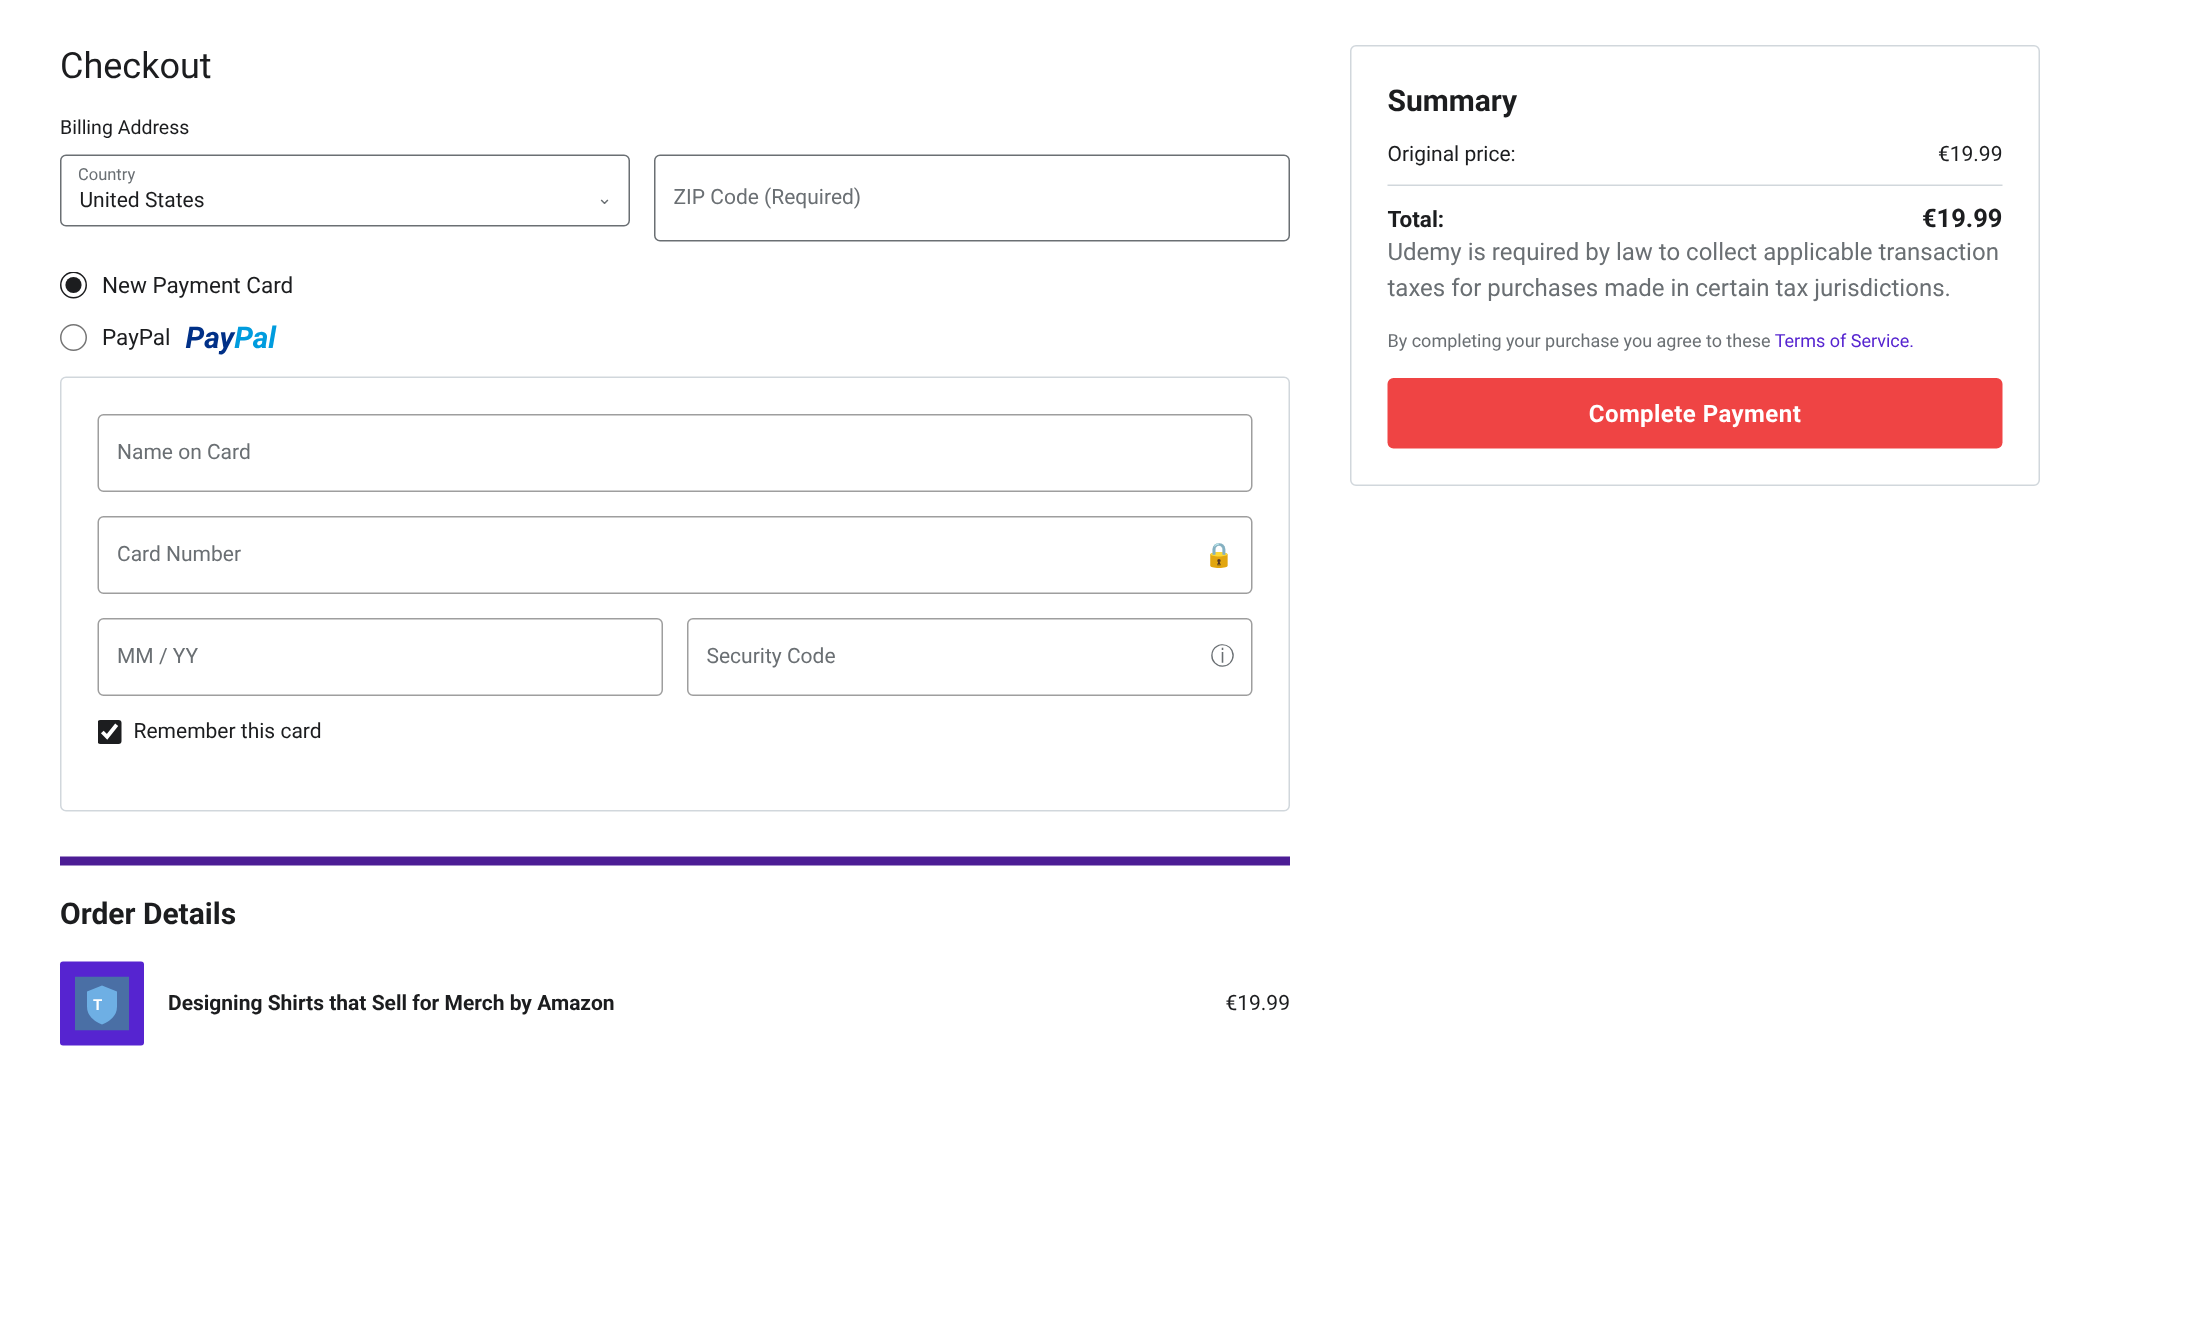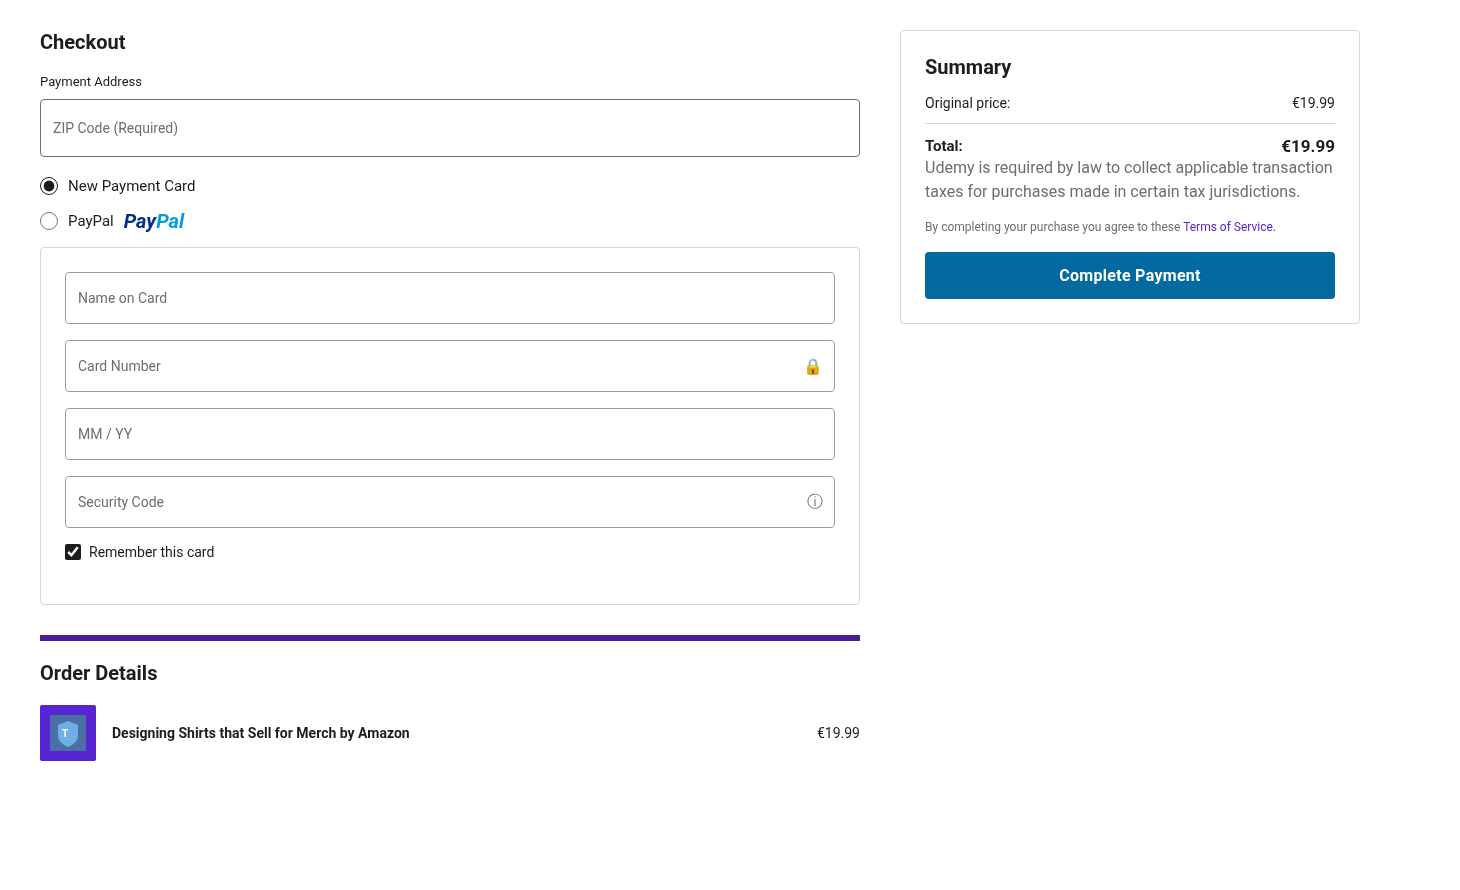--- a/index.html
+++ b/index.html
@@ -26,22 +26,22 @@
       flex: 1;
       max-width: 820px;
     }
 
     .sidebar {
       width: 460px;
       flex-shrink: 0;
     }
 
     h1.checkout-title {
-      font-size: 20px;
-      font-weight: 700;
+      font-size: 24px;
+      font-weight: 400;
       margin-bottom: 20px;
     }
 
     .section-label {
       font-size: 13px;
       color: #1c1d1f;
       margin-bottom: 10px;
     }
 
     .billing-row {
@@ -174,21 +174,20 @@
       top: 50%;
       transform: translateY(-50%);
       color: #6a6f73;
       font-size: 16px;
     }
 
     .card-row {
       display: flex;
       gap: 16px;
       margin-bottom: 16px;
-      flex-direction: column;
     }
 
     .card-row .card-input-group {
       flex: 1;
       margin-bottom: 0;
     }
 
     .remember-card {
       display: flex;
       align-items: center;
@@ -330,42 +329,52 @@
     }
 
     .summary-tos a {
       color: #5624d0;
       text-decoration: none;
     }
 
     .complete-payment-btn {
       width: 100%;
       padding: 14px;
-      background: #0369a1;
+      background: #ef4444;
       color: #fff;
       border: none;
       border-radius: 4px;
       font-size: 16px;
       font-weight: 700;
       cursor: pointer;
       letter-spacing: 0.3px;
     }
   </style>
 </head>
 <body>
 
 <div class="page-layout">
 
   <div class="main-content">
 
     <h1 class="checkout-title">Checkout</h1>
 
-    <p class="section-label">Payment Address</p>
+    <p class="section-label">Billing Address</p>
 
     <div class="billing-row">
+      <div class="select-wrapper">
+        <span class="float-label">Country</span>
+        <select>
+          <option>United States</option>
+          <option>United Kingdom</option>
+          <option>Germany</option>
+          <option>France</option>
+        </select>
+        <span class="select-arrow">⌄</span>
+      </div>
 
       <div class="zip-input-wrapper">
         <input type="text" placeholder="ZIP Code (Required)" style="">
       </div>
     </div>
 
     <div class="payment-options">
       <label class="radio-option">
         <input type="radio" name="payment" checked="" style="">
         <span>New Payment Card</span>

